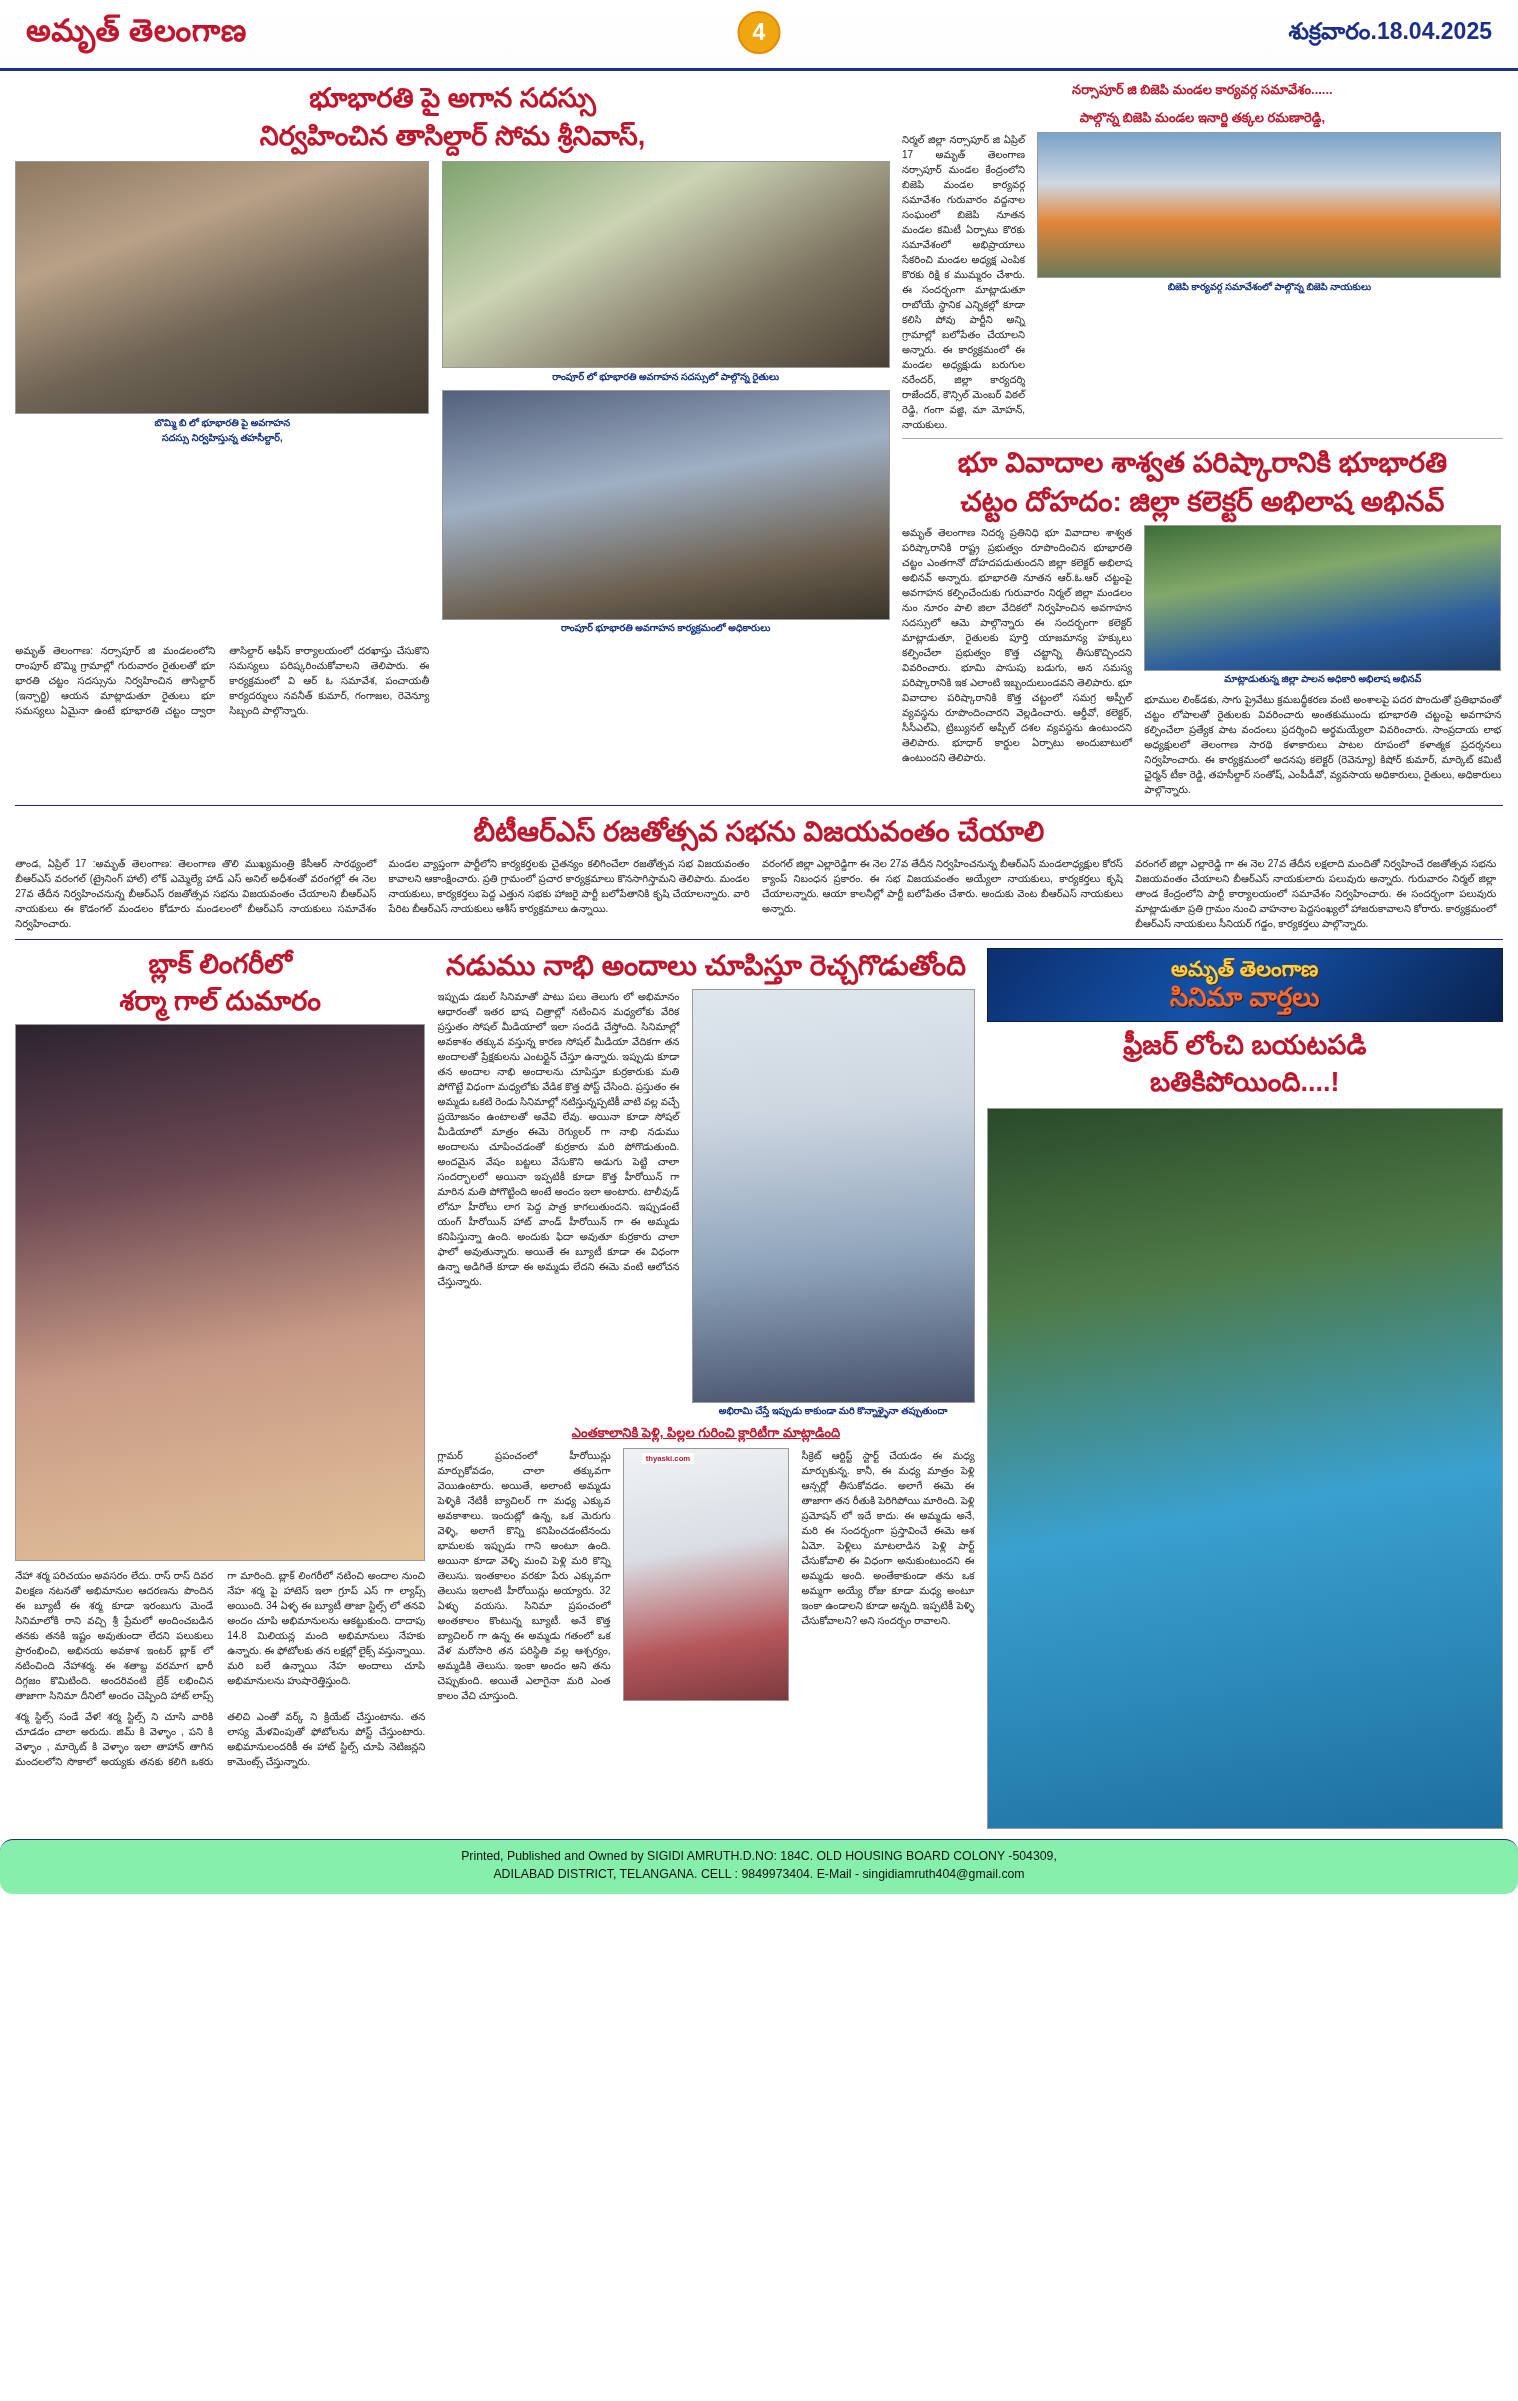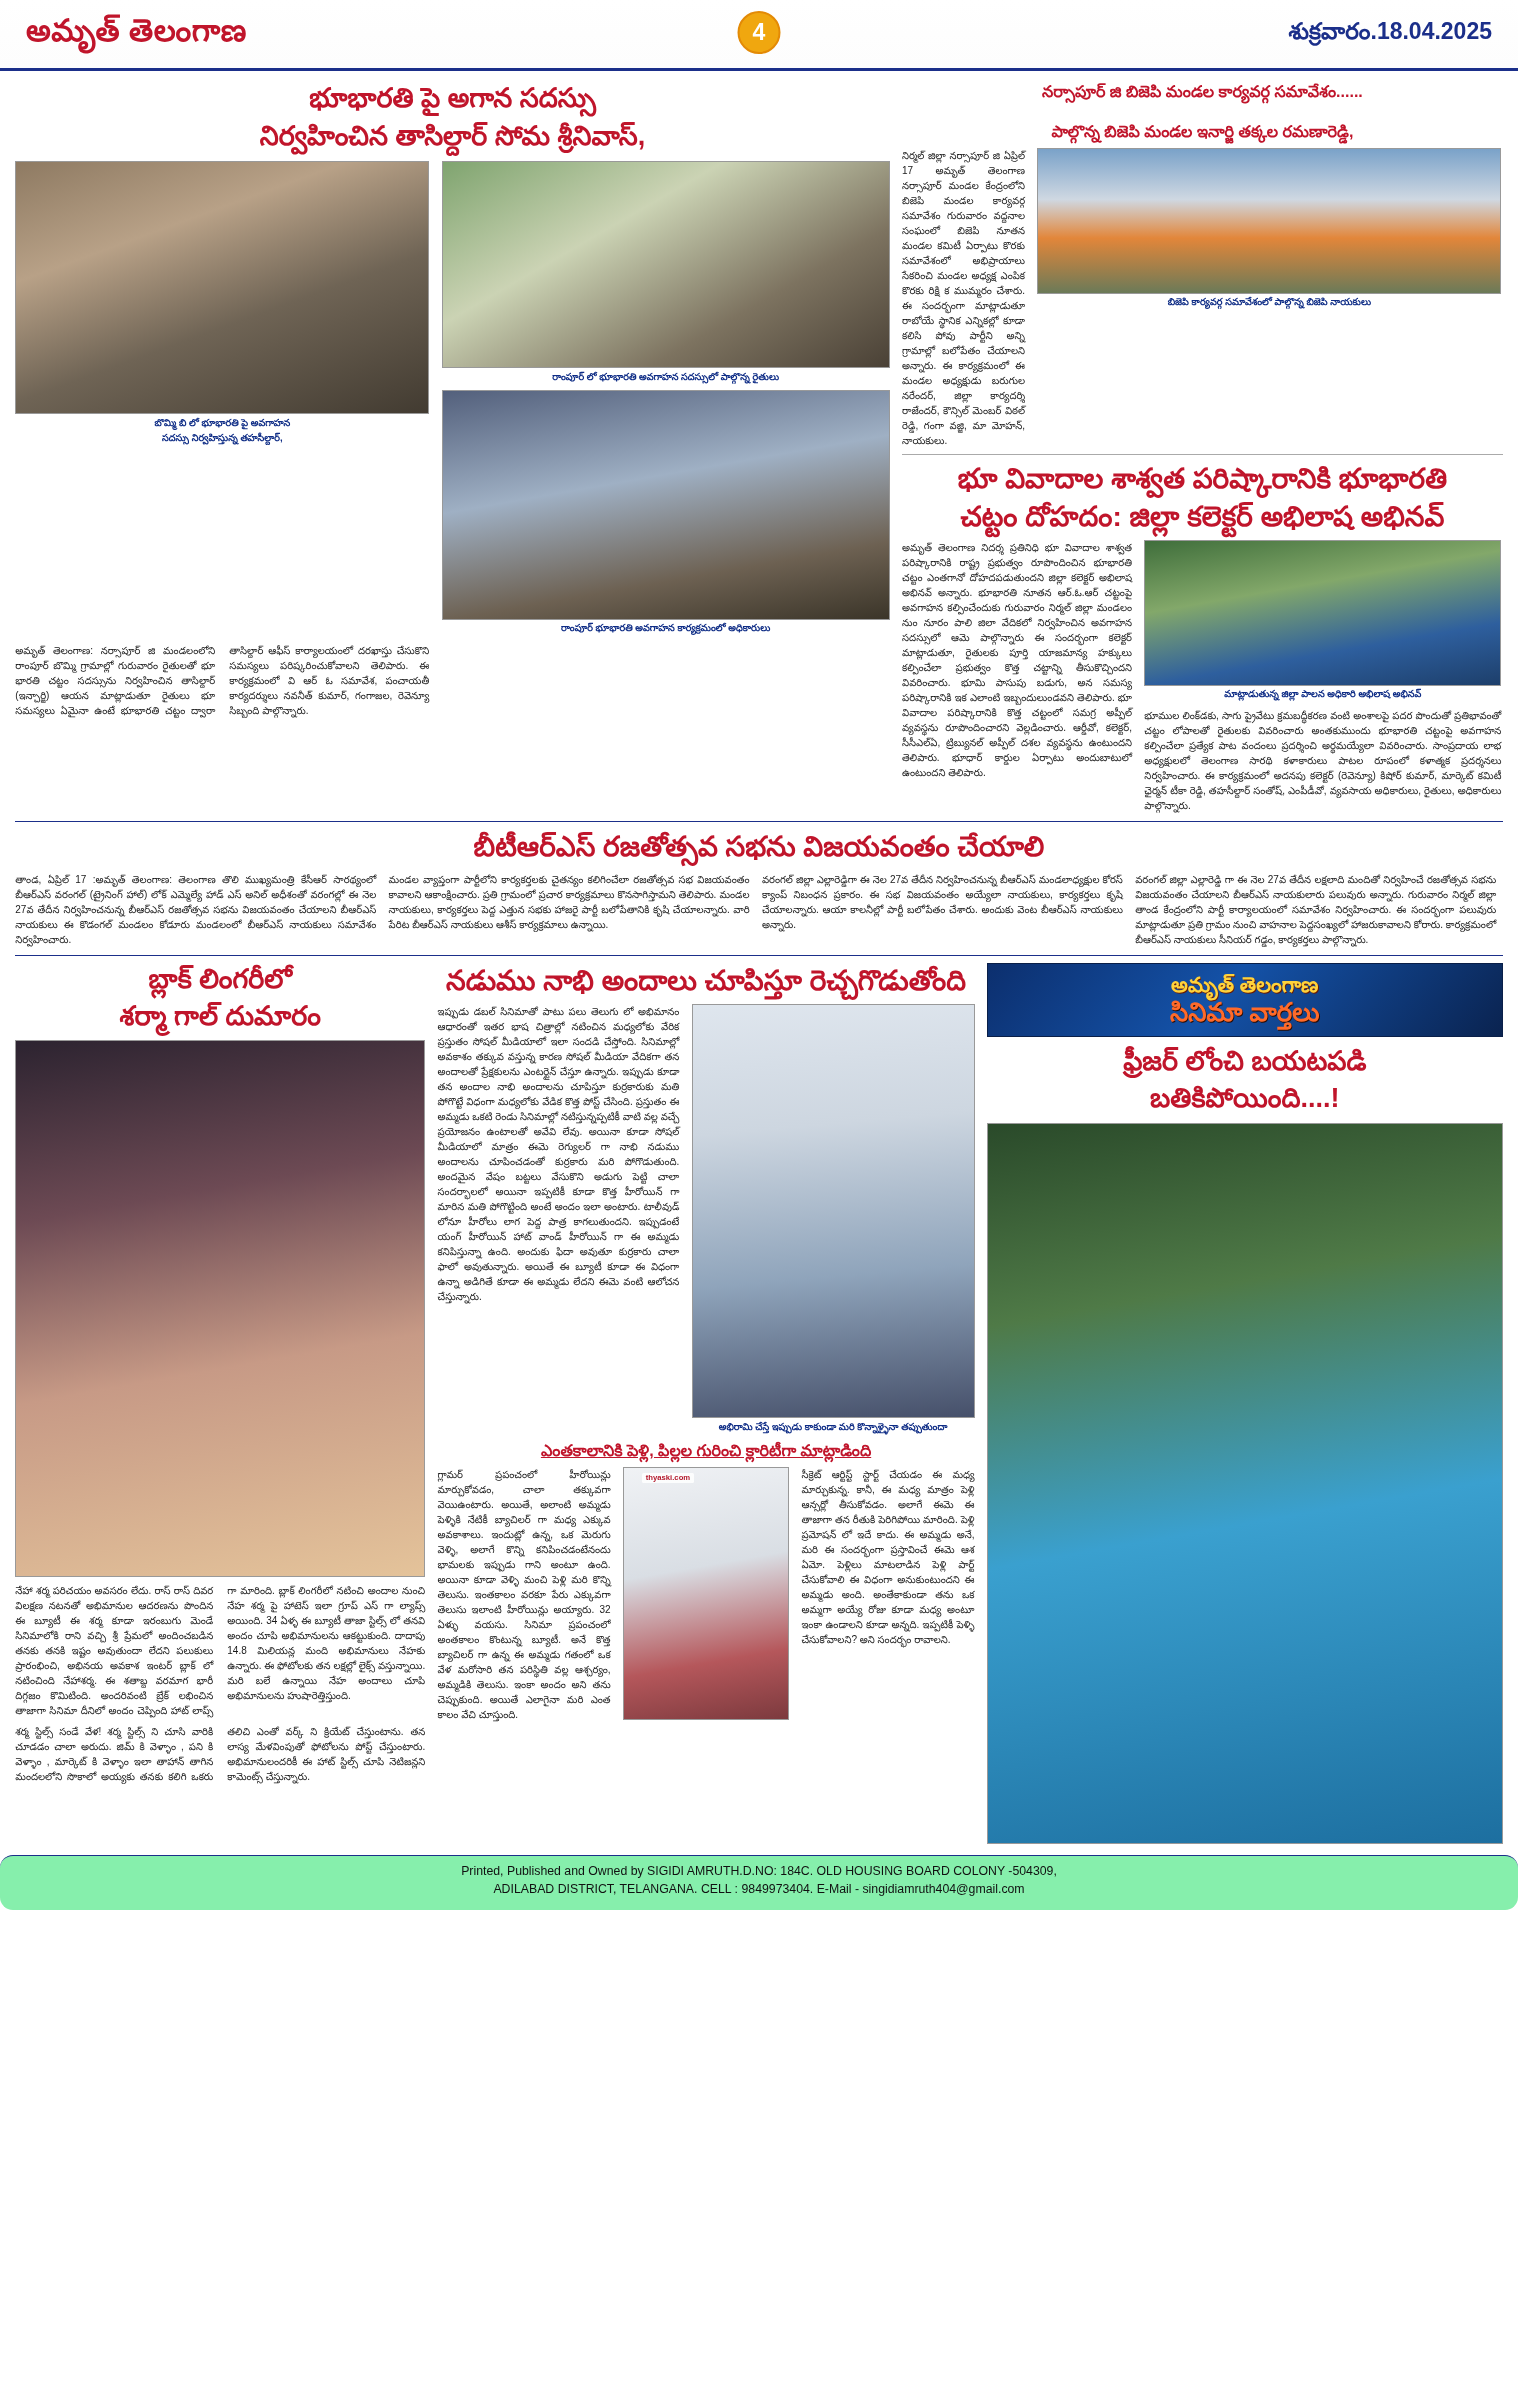--- a/index.html
+++ b/index.html
@@ -63,21 +63,21 @@
   .col { display: flex; flex-direction: column; }
 
   .head-red {
     color: #c0152b;
     font-weight: bold;
     text-align: center;
     line-height: 1.25;
   }
   .h-xl { font-size: 27px; }
   .h-lg { font-size: 28px; }
-  .h-md { font-size: 16px; }
+  .h-md { font-size: 13px; }
 
   .body-text {
     font-size: 10px;
     line-height: 1.5;
     text-align: justify;
     color: #1a1a1a;
   }
   .caption {
     font-size: 9.6px;
     text-align: center;
@@ -180,21 +180,21 @@
             <div class="photo ph-meeting3" style="height:230px;margin-top:3.1px;"></div>
             <div class="caption">రాంపూర్ భూభారతి అవగాహన కార్యక్రమంలో అధికారులు</div>
           </div>
         </div>
 
         <div class="body-text textcols-2" style="margin-top:4.6px;width:414px;">అమృత్ తెలంగాణ: నర్సాపూర్ జి మండలంలోని రాంపూర్ బొమ్మి గ్రామాల్లో గురువారం రైతులతో భూ భారతి చట్టం సదస్సును నిర్వహించిన తాసిల్దార్ (ఇన్చార్జి) ఆయన మాట్లాడుతూ రైతులు భూ సమస్యలు ఏమైనా ఉంటే భూభారతి చట్టం ద్వారా తాసిల్దార్ ఆఫీస్ కార్యాలయంలో దరఖాస్తు చేసుకొని సమస్యలు పరిష్కరించుకోవాలని తెలిపారు. ఈ కార్యక్రమంలో వి ఆర్ ఓ సమావేశ, పంచాయతీ కార్యదర్శులు నవనీత్ కుమార్, గంగాజల, రెవెన్యూ సిబ్బంది పాల్గొన్నారు.</div>
       </div>
 
       <div class="col" style="width:601px;">
         <div class="head-red h-md">నర్సాపూర్ జి బిజెపి మండల కార్యవర్గ సమావేశం......</div>
-        <div class="head-red h-md" style="margin-top:20px;">పాల్గొన్న బిజెపి మండల ఇనార్జి తక్కల రమణారెడ్డి,</div>
+        <div class="head-red h-md" style="margin-top:12px;">పాల్గొన్న బిజెపి మండల ఇనార్జి తక్కల రమణారెడ్డి,</div>
 
         <div class="row" style="margin-top:6.1px;">
           <div class="body-text" style="width:123px;">నిర్మల్ జిల్లా నర్సాపూర్ జి ఏప్రిల్ 17 అమృత్ తెలంగాణ నర్సాపూర్ మండల కేంద్రంలోని బిజెపి మండల కార్యవర్గ సమావేశం గురువారం వద్దనాల సంఘంలో బిజెపి నూతన మండల కమిటీ ఏర్పాటు కొరకు సమావేశంలో అభిప్రాయాలు సేకరించి మండల అధ్యక్ష ఎంపిక కొరకు రిక్షి క ముమ్మరం చేశారు. ఈ సందర్భంగా మాట్లాడుతూ రాబోయే స్థానిక ఎన్నికల్లో కూడా కలిసి పోవు పార్టీని అన్ని గ్రామాల్లో బలోపేతం చేయాలని అన్నారు. ఈ కార్యక్రమంలో ఈ మండల అధ్యక్షుడు బరుగుల నరేందర్, జిల్లా కార్యదర్శి రాజేందర్, కౌన్సిల్ మెంబర్ విఠల్ రెడ్డి, గంగా వజ్జి, మా మోహన్, నాయకులు.</div>
           <div class="col" style="width:464px;">
             <div class="photo ph-group" style="height:146px;"></div>
             <div class="caption">బిజెపి కార్యవర్గ సమావేశంలో పాల్గొన్న బిజెపి నాయకులు</div>
           </div>
         </div>
 
         <div class="rule-thin"></div>

